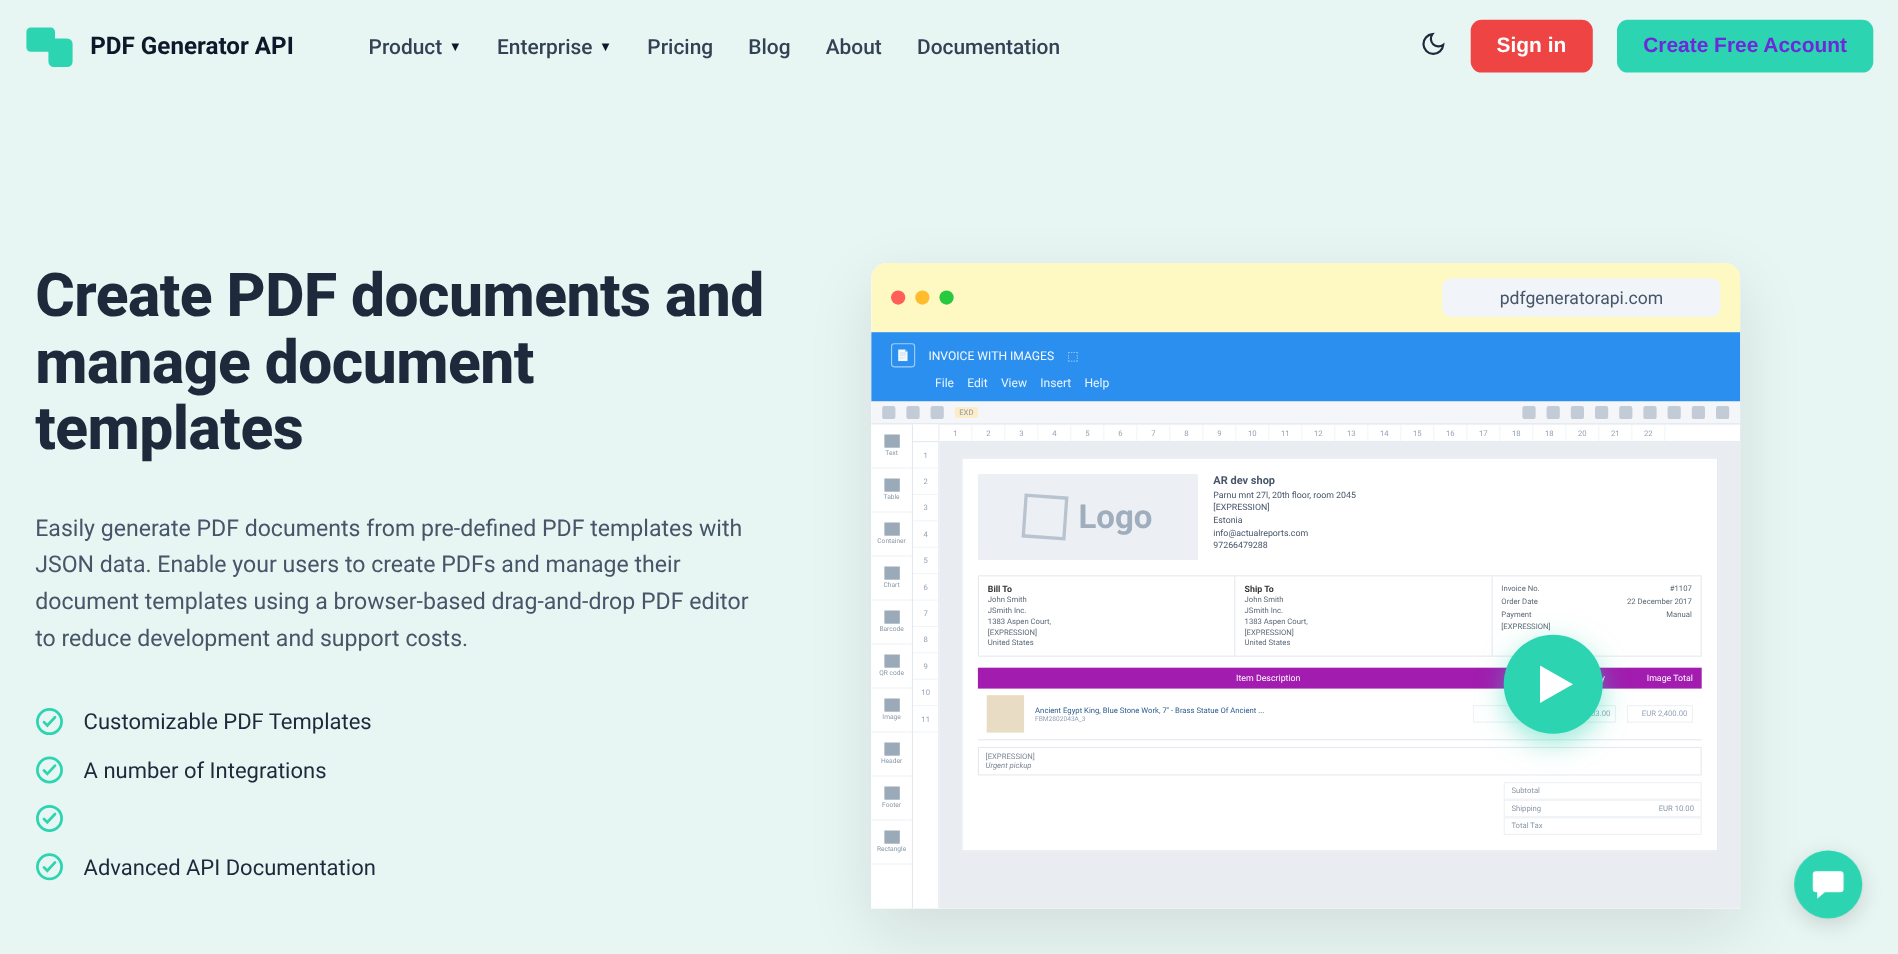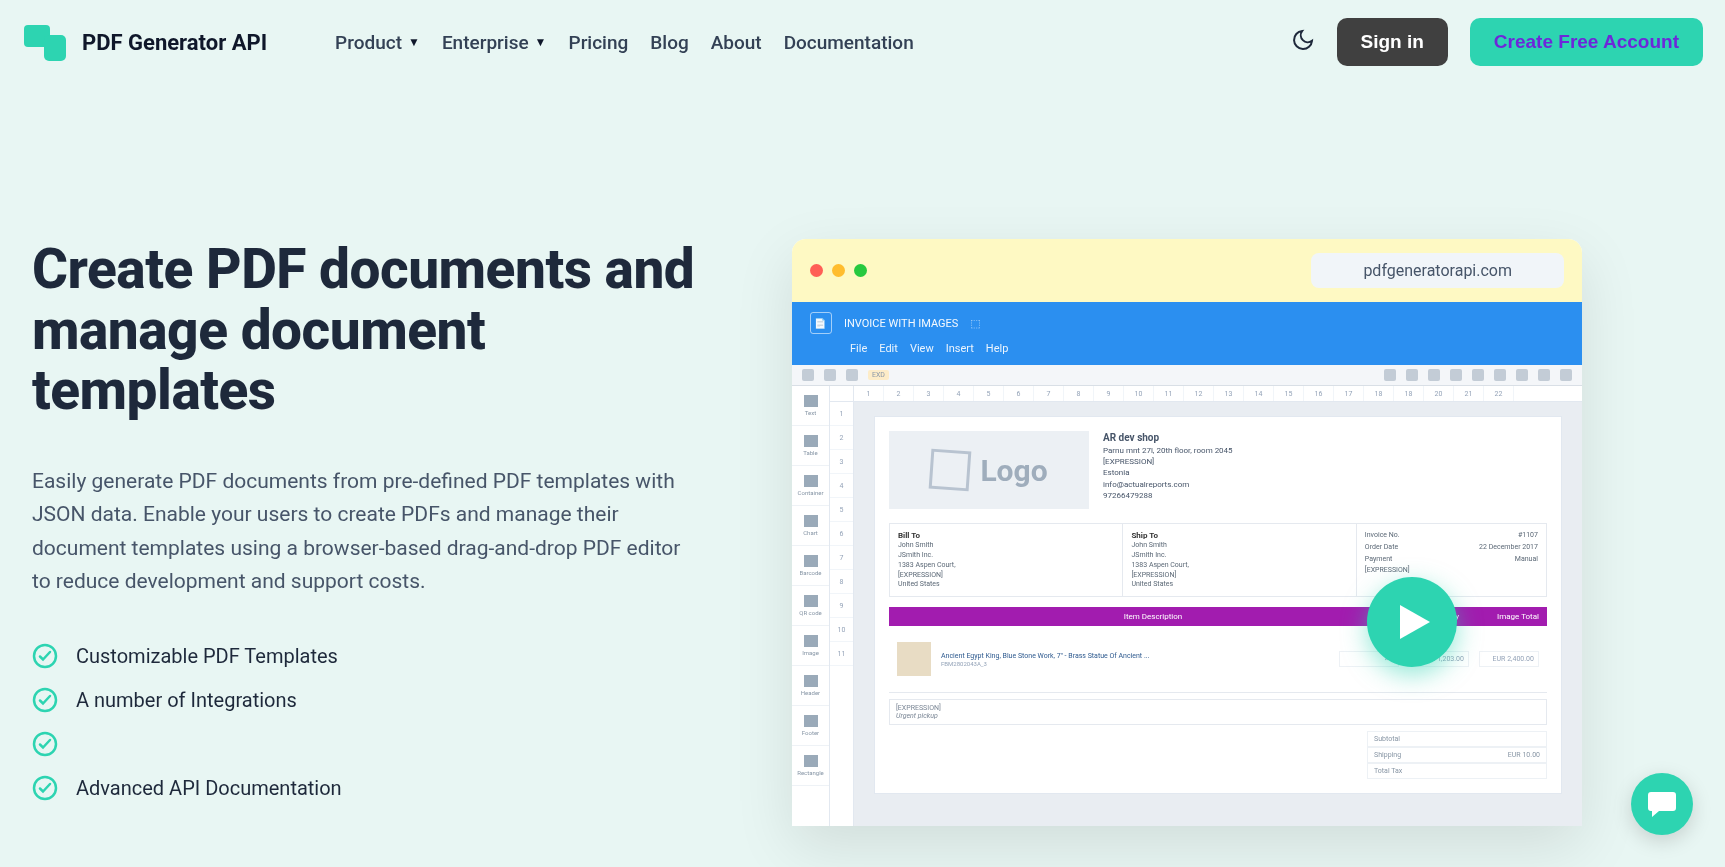--- a/index.html
+++ b/index.html
@@ -24,21 +24,21 @@
   gap: 14px;
 }
 .logo-icon svg { display: block; }
 .brand {
   font-size: 22px;
   font-weight: 700;
   color: #0f172a;
 }
 .nav {
   display: flex;
-  gap: 22px;
+  gap: 32px;
   margin-left: 68px;
 }
 .nav-item {
   display: flex;
   align-items: center;
   gap: 6px;
   font-size: 19px;
   font-weight: 500;
   color: #334155;
   cursor: pointer;
@@ -51,21 +51,21 @@
   gap: 22px;
 }
 .btn {
   padding: 13px 24px;
   border-radius: 10px;
   font-size: 19px;
   font-weight: 600;
   cursor: pointer;
   border: none;
 }
-.btn-dark { background: #404040; color: #fff; }
+.btn-dark { background: #ef4444; color: #fff; }
 .btn-accent { background: #2dd4b1; color: #6d28d9; }
 
 
 .hero {
   display: flex;
   padding: 155px 0 0 32px;
   gap: 60px;
 }
 .hero-left { width: 700px; }
 .hero-title {
@@ -285,21 +285,21 @@
   display: flex;
   font-size: 8px;
   padding: 5px 8px;
 }
 .ih-desc { flex: 1; text-align: center; }
 .ih-qty { width: 50px; text-align: right; }
 .ih-tot { width: 80px; text-align: right; }
 .item-row {
   display: flex;
   border-bottom: 1px solid #e5e9ef;
-  padding: 16px 8px;
+  padding: 6px 8px;
   align-items: center;
 }
 .item-thumb {
   width: 34px; height: 34px; background: #e8dcc4;
   margin-right: 10px;
 }
 .item-info { flex: 1; }
 .item-name { font-size: 7px; color: #2e5a8f; }
 .item-sku { font-size: 6px; color: #94a3b8; }
 .item-cells { display: flex; gap: 10px; font-size: 7px; color: #94a3b8; }

